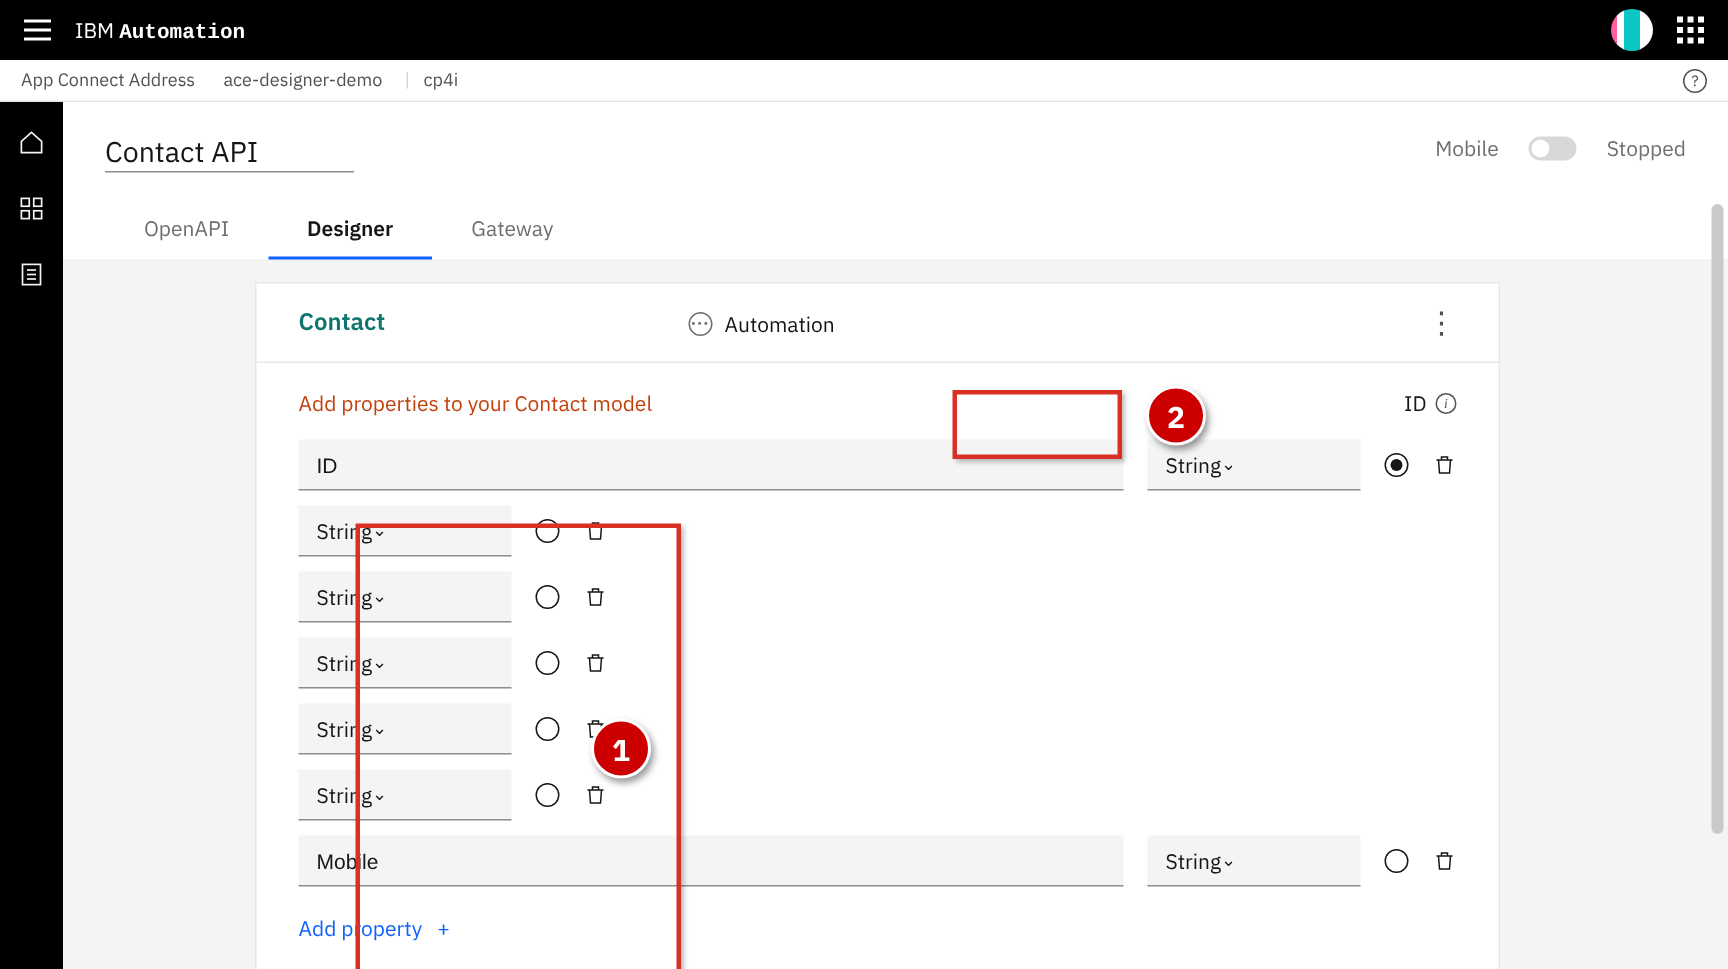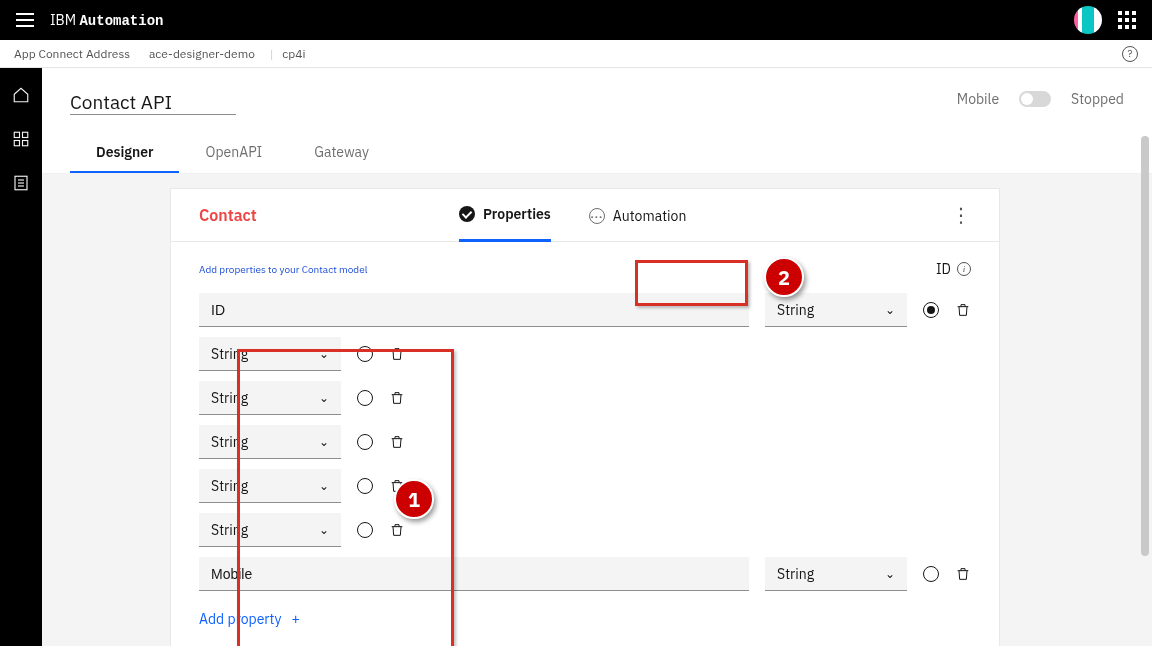--- a/index.html
+++ b/index.html
@@ -134,21 +134,21 @@
   }
 
   .panel-head {
     display: flex;
     align-items: center;
     padding: 16px 28px;
     border-bottom: 1px solid #e8e8e8;
     position: relative;
   }
   .panel-title {
-    font-size: 16px; font-weight: 600; flex: 0 0 260px; color: #ef4444;
+    font-size: 16px; font-weight: 600; flex: 0 0 260px; color: #0f766e;
   }
   .subtabs { display: flex; align-items: center; gap: 38px; }
   .subtab {
     display: flex; align-items: center; gap: 8px; font-size: 14px; color: #161616; cursor:pointer;
     padding-bottom: 16px;
     margin-bottom: -17px;
   }
   .subtab.active { border-bottom: 3px solid #0f62fe; font-weight:600; }
   .check-circle {
     width:16px;height:16px;border-radius:50%;background:#161616;display:flex;align-items:center;justify-content:center;
@@ -156,21 +156,21 @@
   .check-circle::after{content:""; width:4px;height:7px;border:solid #fff;border-width:0 2px 2px 0;transform:rotate(45deg);margin-top:-2px;}
   .dots-circle{
     width:16px;height:16px;border-radius:50%;border:1px solid #6f6f6f;display:flex;align-items:center;justify-content:center;font-size:8px;letter-spacing:1px;color:#6f6f6f;
   }
   .kebab { margin-left:auto; font-size:20px; color:#525252; cursor:pointer; letter-spacing:0; line-height:0; }
 
   .panel-body { padding: 18px 28px 22px 28px; }
   .body-head {
     display: flex; justify-content: space-between; align-items: center; margin-bottom: 10px;
   }
-  .body-head .lbl { font-size: 10px; color: #1d4ed8; }
+  .body-head .lbl { font-size: 14px; color: #c2410c; }
   .id-info { display:flex; align-items:center; gap:6px; font-size: 14px; color:#161616;}
   .info-circle{width:14px;height:14px;border-radius:50%;border:1px solid #525252;display:flex;align-items:center;justify-content:center;font-size:9px;color:#525252;font-style: italic; font-family: serif;}
 
   .prop-rows { display:flex; flex-direction:column; gap:0; }
   .prop-row {
     display:flex; align-items:center; gap:16px;
     padding: 5px 0;
   }
   .name-input {
     flex: 1;
@@ -182,21 +182,21 @@
     font-size: 14px;
     color: #161616;
   }
   .type-select {
     width: 142px; height:34px;
     background:#f4f4f4;
     border:none;
     border-bottom:1px solid #8d8d8d;
     padding:0 12px;
     font-size:14px;
-    display:flex;align-items:center;justify-content:space-between;
+    display:flex;align-items:center;justify-content:flex-start;
     cursor:pointer;
   }
   .chev { font-size: 12px; color:#161616; }
   .radio {
     width:16px;height:16px;border:1.5px solid #161616;border-radius:50%;cursor:pointer;display:flex;align-items:center;justify-content:center;
   }
   .radio.selected::after{content:"";width:8px;height:8px;background:#161616;border-radius:50%;}
   .trash { width:16px;height:18px;cursor:pointer; }
 
   .add-prop {
@@ -311,34 +311,30 @@
     <div class="page-head">
       <div class="page-title">Contact API</div>
       <div class="status-area">
         <span>Mobile</span>
         <div class="toggle"></div>
         <span>Stopped</span>
       </div>
     </div>
 
     <div class="tabs">
+      <div class="tab">OpenAPI</div>
       <div class="tab active">Designer</div>
-      <div class="tab">OpenAPI</div>
       <div class="tab">Gateway</div>
     </div>
 
     <div class="panel-area">
       <div class="panel">
         <div class="panel-head">
           <div class="panel-title">Contact</div>
           <div class="subtabs">
-            <div class="subtab active">
-              <span class="check-circle"></span>
-              <span>Properties</span>
-            </div>
             <div class="subtab">
               <span class="dots-circle">•••</span>
               <span>Automation</span>
             </div>
           </div>
           <div class="kebab">⋮</div>
         </div>
 
         <div class="panel-body">
           <div class="body-head">

